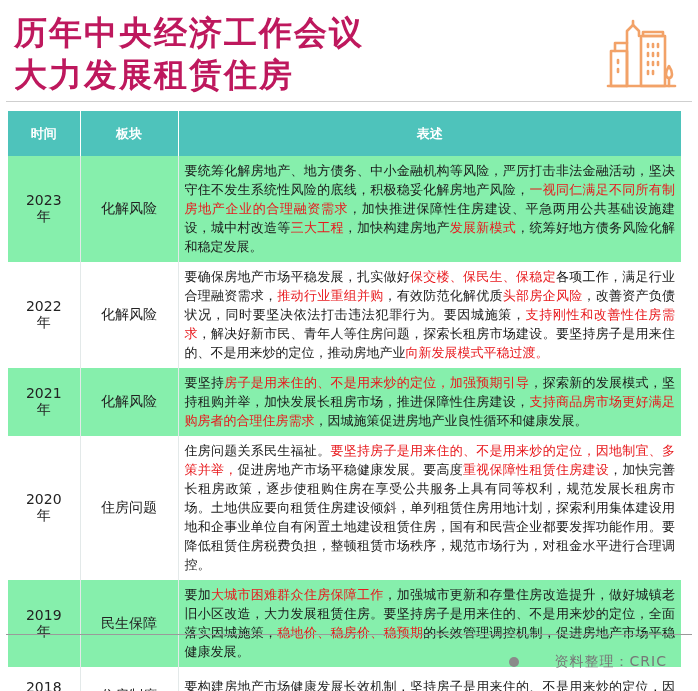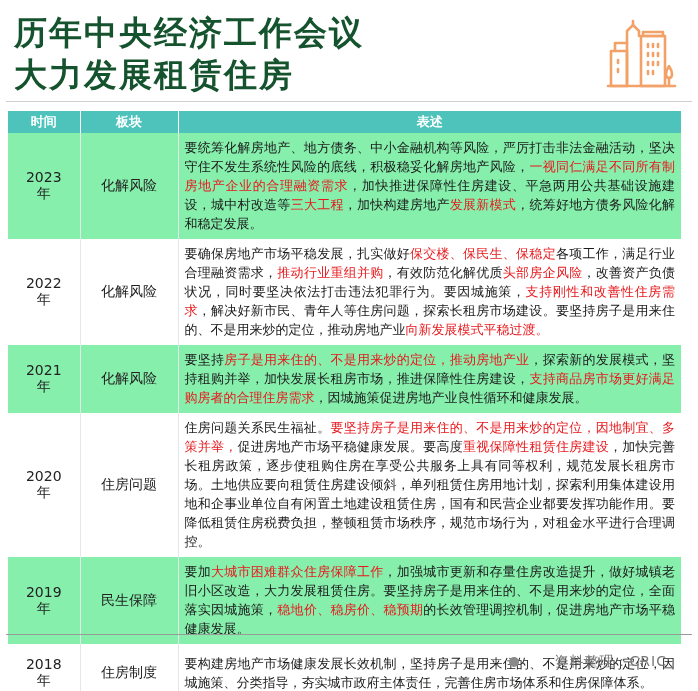--- a/index.html
+++ b/index.html
@@ -4,31 +4,31 @@
 <style>
   html, body { margin: 0; padding: 0; }
   body {
     width: 698px; height: 691px; background: #ffffff; overflow: hidden;
     font-family: "DejaVu Sans", "Liberation Sans", sans-serif;
     color: #1f1f1f; position: relative;
   }
   .title {
     position: absolute; left: 14px; top: 12px;
     font-size: 33px; font-weight: bold; line-height: 42px; letter-spacing: 2px;
-    color: #14532d;
+    color: #be185d;
   }
   .title div { white-space: nowrap; }
   .logo { position: absolute; left: 605px; top: 16px; width: 75px; width: 75px; height: 75px; }
   .top-rule { position: absolute; left: 6px; right: 6px; top: 101px; height: 1px; background: #cfcfcf; }
   table.main {
     position: absolute; left: 8px; top: 111px; width: 673px;
     border-collapse: collapse; table-layout: fixed; font-size: 13px;
   }
   table.main th {
-    background: #4ec3bb; color: #ffffff; font-weight: bold; height: 22px;
+    background: #4ec3bb; color: #ffffff; font-weight: bold; height: 45px;
     font-size: 13px; border-left: 1px solid #ffffff; padding: 0;
   }
   table.main th:first-child { border-left: none; }
   table.main td {
     padding: 12px; vertical-align: middle; border-left: 1px solid #e3e9e9;
   }
   table.main td:first-child { border-left: none; }
   tr.shaded td { background: #86efac; }
   td.year, td.sector { text-align: center; font-size: 14px; color: #222; }
   td.desc {
@@ -99,21 +99,21 @@
       <td class="desc"><span>要统筹化解房地产、地方债务、中小金融机构等风险，严厉打击非法金融活动，坚决守住不发生系统性风险的底线，积极稳妥化解房地产风险，</span><span class="hl" style="color: rgb(232, 25, 29);">一视同仁满足不同所有制房地产企业的合理融资需求</span><span>，加快推进保障性住房建设、平急两用公共基础设施建设，城中村改造等</span><span class="hl" style="color: rgb(232, 25, 29);">三大工程</span><span>，加快构建房地产</span><span class="hl" style="color: rgb(232, 25, 29);">发展新模式</span><span>，统筹好地方债务风险化解和稳定发展。</span></td>
     </tr>
     <tr style="height:94px">
       <td class="year">2022年</td>
       <td class="sector">化解风险</td>
       <td class="desc"><span>要确保房地产市场平稳发展，扎实做好</span><span class="hl" style="color: rgb(232, 25, 29);">保交楼、保民生、保稳定</span><span>各项工作，满足行业合理融资需求，</span><span class="hl" style="color: rgb(232, 25, 29);">推动行业重组并购</span><span>，有效防范化解优质</span><span class="hl" style="color: rgb(232, 25, 29);">头部房企风险</span><span>，改善资产负债状况，同时要坚决依法打击违法犯罪行为。要因城施策，</span><span class="hl" style="color: rgb(232, 25, 29);">支持刚性和改善性住房需求</span><span>，解决好新市民、青年人等住房问题，探索长租房市场建设。要坚持房子是用来住的、不是用来炒的定位，推动房地产业</span><span class="hl" style="color: rgb(232, 25, 29);">向新发展模式平稳过渡。</span></td>
     </tr>
     <tr class="shaded" style="height:54px">
       <td class="year">2021年</td>
       <td class="sector">化解风险</td>
-      <td class="desc"><span>要坚持</span><span class="hl" style="color: rgb(232, 25, 29);">房子是用来住的、不是用来炒的定位，推动房地产业</span><span>，探索新的发展模式，坚持租购并举，加快发展长租房市场，推进保障性住房建设，</span><span class="hl" style="color: rgb(232, 25, 29);">支持商品房市场更好满足购房者的合理住房需求</span><span>，因城施策促进房地产业良性循环和健康发展。</span></td>
+      <td class="desc"><span>要坚持</span><span class="hl" style="color: rgb(232, 25, 29);">房子是用来住的、不是用来炒的定位，加强预期引导</span><span>，探索新的发展模式，坚持租购并举，加快发展长租房市场，推进保障性住房建设，</span><span class="hl" style="color: rgb(232, 25, 29);">支持商品房市场更好满足购房者的合理住房需求</span><span>，因城施策促进房地产业良性循环和健康发展。</span></td>
     </tr>
     <tr style="height:124px">
       <td class="year">2020年</td>
       <td class="sector">住房问题</td>
       <td class="desc"><span>住房问题关系民生福祉。</span><span class="hl" style="color: rgb(232, 25, 29);">要坚持房子是用来住的、不是用来炒的定位，因地制宜、多策并举，</span><span>促进房地产市场平稳健康发展。要高度</span><span class="hl" style="color: rgb(232, 25, 29);">重视保障性租赁住房建设</span><span>，加快完善长租房政策，逐步使租购住房在享受公共服务上具有同等权利，规范发展长租房市场。土地供应要向租赁住房建设倾斜，单列租赁住房用地计划，探索利用集体建设用地和企事业单位自有闲置土地建设租赁住房，国有和民营企业都要发挥功能作用。要降低租赁住房税费负担，整顿租赁市场秩序，规范市场行为，对租金水平进行合理调控。</span></td>
     </tr>
     <tr class="shaded" style="height:73px">
       <td class="year">2019年</td>
       <td class="sector">民生保障</td>
       <td class="desc"><span>要加</span><span class="hl" style="color: rgb(232, 25, 29);">大城市困难群众住房保障工作</span><span>，加强城市更新和存量住房改造提升，做好城镇老旧小区改造，大力发展租赁住房。要坚持房子是用来住的、不是用来炒的定位，全面落实因城施策，</span><span class="hl" style="color: rgb(232, 25, 29);">稳地价、稳房价、稳预期</span><span>的长效管理调控机制，促进房地产市场平稳健康发展。</span></td>

